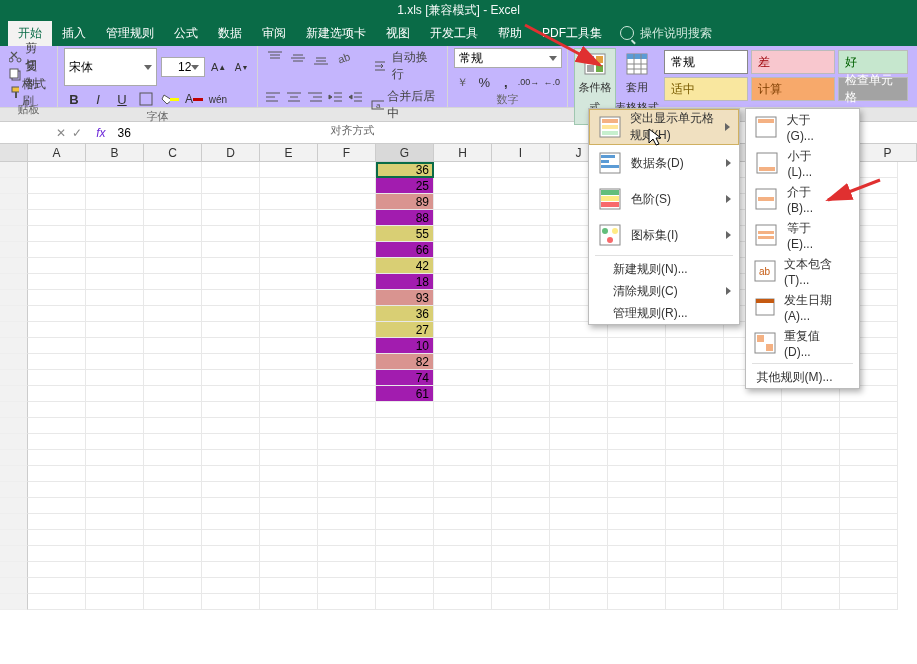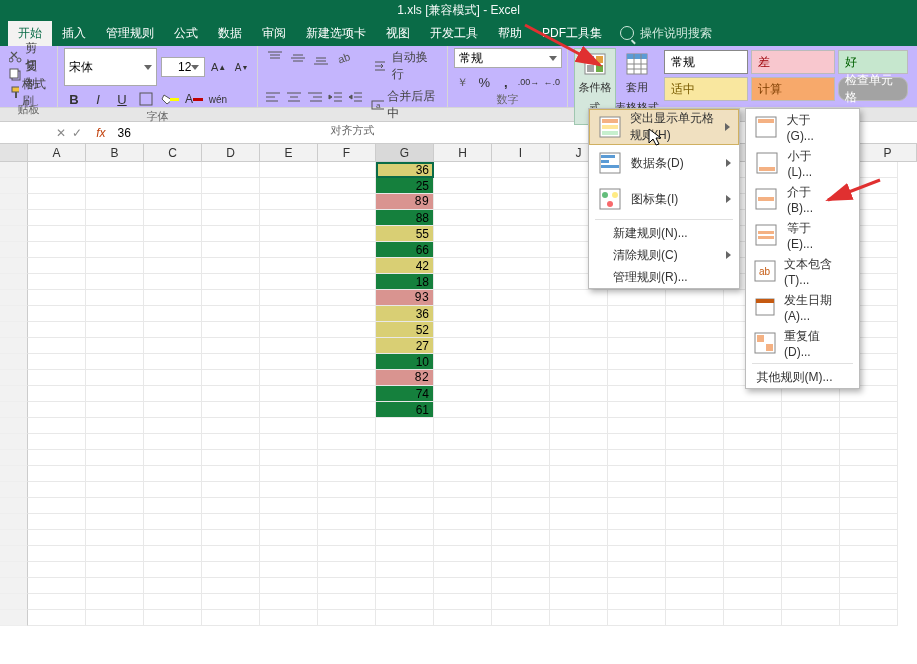--- a/index.html
+++ b/index.html
@@ -48,44 +48,44 @@
 .big-btn .ico { width: 26px; height: 26px; display: flex; align-items: center; justify-content: center; }
 .big-btn .txt { line-height: 20px; text-align: center; }
 
 .style-cells { display: grid; grid-template-columns: 84px 84px 70px; grid-template-rows: 24px 24px; gap: 3px; margin-left: 6px; margin-top: 2px; }
 .style-cell { border: 1px solid #bbb; font-size: 12px; display: flex; align-items: center; padding: 0 6px; }
 .sc-normal { background: #fff; border: 1px solid #888; }
 .sc-bad { background: #f8c7ce; color: #9c0006; }
 .sc-good { background: #c6e7ce; color: #006100; }
 .sc-neutral { background: #f9e79f; color: #7a5c00; }
 .sc-calc { background: #f7a96b; color: #7f3e00; }
-.sc-check { background: #a3a3a3; color: #fff; border-radius: 9px; }
+.sc-check { background: #a3a3a3; color: #fff; }
 
 .below-ribbon-strip { height: 14px; background: #e6e6e6; border-bottom: 1px solid #ccc; }
 
 .formula-bar { display: flex; align-items: center; height: 22px; border-bottom: 1px solid #ccc; background: #fff; font-size: 12px; }
 .fb-name { width: 48px; border-right: 1px solid #ccc; padding: 0 6px; }
 .fb-btns { display: flex; gap: 6px; padding: 0 8px; color: #888; }
-.fb-fx { font-style: italic; color: #c2410c; padding: 0 6px; }
+.fb-fx { font-style: italic; color: #6d28d9; padding: 0 6px; }
 .fb-val { padding: 0 6px; }
 
 .sheet { position: relative; overflow: hidden; height: calc(664px - 20px - 26px - 62px - 14px - 22px); }
 .col-headers { display: flex; height: 18px; background: #f2f2f2; border-bottom: 1px solid #ccc; }
 .row-hdr-spacer { width: 28px; border-right: 1px solid #ccc; background: #e3e3e3; }
 .col-hdr { width: 58px; border-right: 1px solid #ccc; text-align: center; font-size: 12px; color: #333; display: flex; align-items: center; justify-content: center; }
 .col-hdr.sel { background: #d9d9d9; }
 
 .rows { position: relative; }
 .row { display: flex; height: 16px; }
 .row-hdr { width: 28px; border-right: 1px solid #ccc; border-bottom: 1px solid #eee; background: #f2f2f2; }
 .cell { width: 58px; border-right: 1px solid #e8e8e8; border-bottom: 1px solid #e8e8e8; font-size: 12px; text-align: right; padding-right: 4px; display: flex; align-items: center; justify-content: flex-end; }
 .cell.sel-border { outline: 2px solid #0a6b47; outline-offset: -2px; }
 .fill-yellow { background: #d9cf74; }
-.fill-red { background: #d99490; font-family: Liberation Mono, monospace; }
-.fill-gray { background: #15803d; padding-left: 40px; }
+.fill-red { background: #d99490; }
+.fill-gray { background: #a21caf; padding-left: 40px; }
 
 .menu { position: absolute; background: #fff; border: 1px solid #bcbcbc; box-shadow: 2px 3px 6px rgba(0,0,0,0.3); font-size: 12px; color: #333; z-index: 20; }
 .menu-item { display: flex; align-items: center; height: 36px; padding: 0 24px 0 8px; cursor: pointer; position: relative; }
 .menu-item.small { height: 22px; padding-left: 24px; font-size: 12px; }
 .menu-item.hover { background: #f0e0c0; border: 1px solid #d0b060; }
 .menu-item .arrow { position: absolute; right: 8px; width: 0; height: 0; border-top: 4px solid transparent; border-bottom: 4px solid transparent; border-left: 5px solid #666; }
 .menu-item .micon { width: 26px; height: 26px; margin-right: 8px; display: flex; align-items: center; justify-content: center; }
 .menu-sep { height: 1px; background: #e0e0e0; margin: 2px 6px; }
 
 .arrow-annot { position: absolute; z-index: 30; pointer-events: none; }
@@ -546,38 +546,20 @@
         <div class="cell"></div>
       </div>
       <div class="row">
         <div class="row-hdr"></div>
         <div class="cell"></div>
         <div class="cell"></div>
         <div class="cell"></div>
         <div class="cell"></div>
         <div class="cell"></div>
         <div class="cell"></div>
-        <div class="cell fill-yellow">52</div>
-        <div class="cell"></div>
-        <div class="cell"></div>
-        <div class="cell"></div>
-        <div class="cell"></div>
-        <div class="cell"></div>
-        <div class="cell"></div>
-        <div class="cell"></div>
-        <div class="cell"></div>
-      </div>
-      <div class="row">
-        <div class="row-hdr"></div>
-        <div class="cell"></div>
-        <div class="cell"></div>
-        <div class="cell"></div>
-        <div class="cell"></div>
-        <div class="cell"></div>
-        <div class="cell"></div>
         <div class="cell fill-yellow">27</div>
         <div class="cell"></div>
         <div class="cell"></div>
         <div class="cell"></div>
         <div class="cell"></div>
         <div class="cell"></div>
         <div class="cell"></div>
         <div class="cell"></div>
         <div class="cell"></div>
       </div>
@@ -906,20 +888,32 @@
   <div class="menu-item">
     <span class="micon">
         <svg width="24" height="24">
           <rect x="2" y="2" width="20" height="20" fill="#fff" stroke="#888"></rect>
           <rect x="3" y="4" width="14" height="3" fill="#5b9bd5"></rect>
           <rect x="3" y="9" width="8" height="3" fill="#5b9bd5"></rect>
           <rect x="3" y="14" width="18" height="3" fill="#5b9bd5"></rect>
         </svg>
       </span>
     <span>数据条(D)</span>
+    <span class="arrow"></span>
+  </div>
+  <div class="menu-item">
+    <span class="micon">
+        <svg width="24" height="24">
+          <rect x="2" y="2" width="20" height="20" fill="#fff" stroke="#888"></rect>
+          <rect x="3" y="3" width="18" height="5" fill="#63be7b"></rect>
+          <rect x="3" y="9" width="18" height="5" fill="#ffeb84"></rect>
+          <rect x="3" y="15" width="18" height="5" fill="#f8696b"></rect>
+        </svg>
+      </span>
+    <span>色阶(S)</span>
     <span class="arrow"></span>
   </div>
   <div class="menu-item">
     <span class="micon">
         <svg width="24" height="24">
           <rect x="2" y="2" width="20" height="20" fill="#fff" stroke="#888"></rect>
           <circle cx="7" cy="8" r="3" fill="#63be7b"></circle>
           <circle cx="17" cy="8" r="3" fill="#ffeb84"></circle>
           <circle cx="12" cy="17" r="3" fill="#f8696b"></circle>
         </svg>

